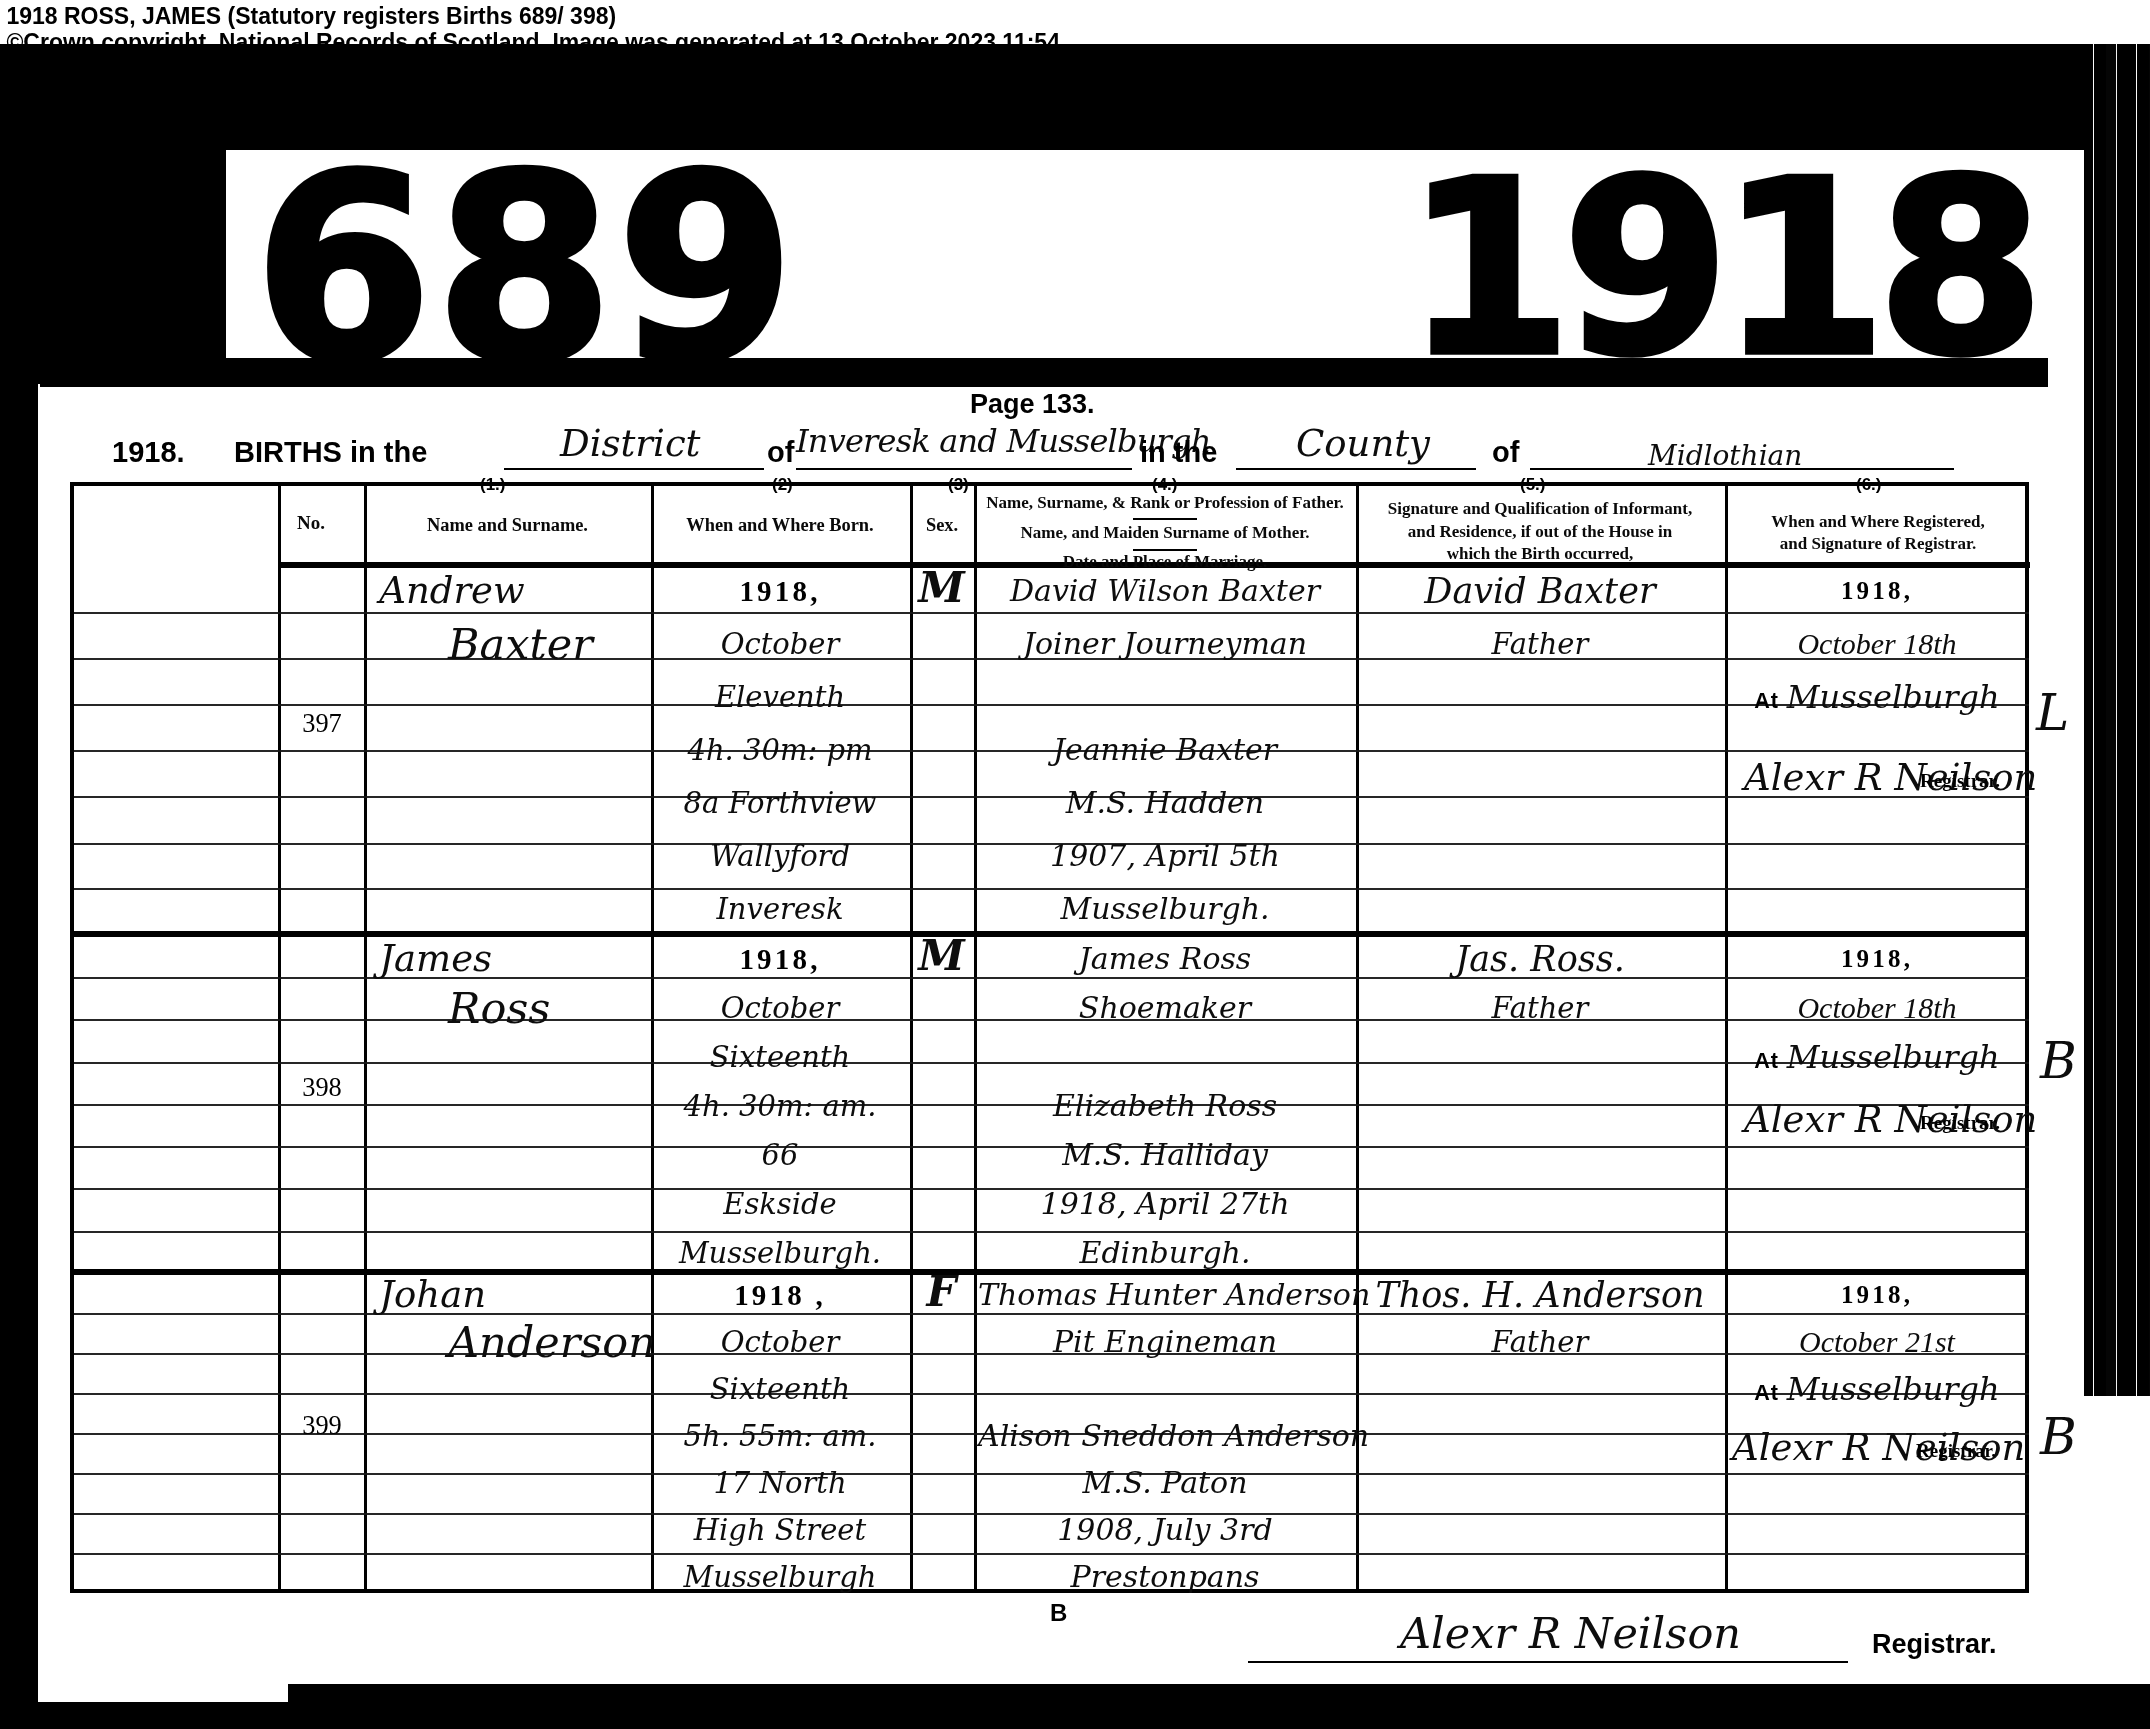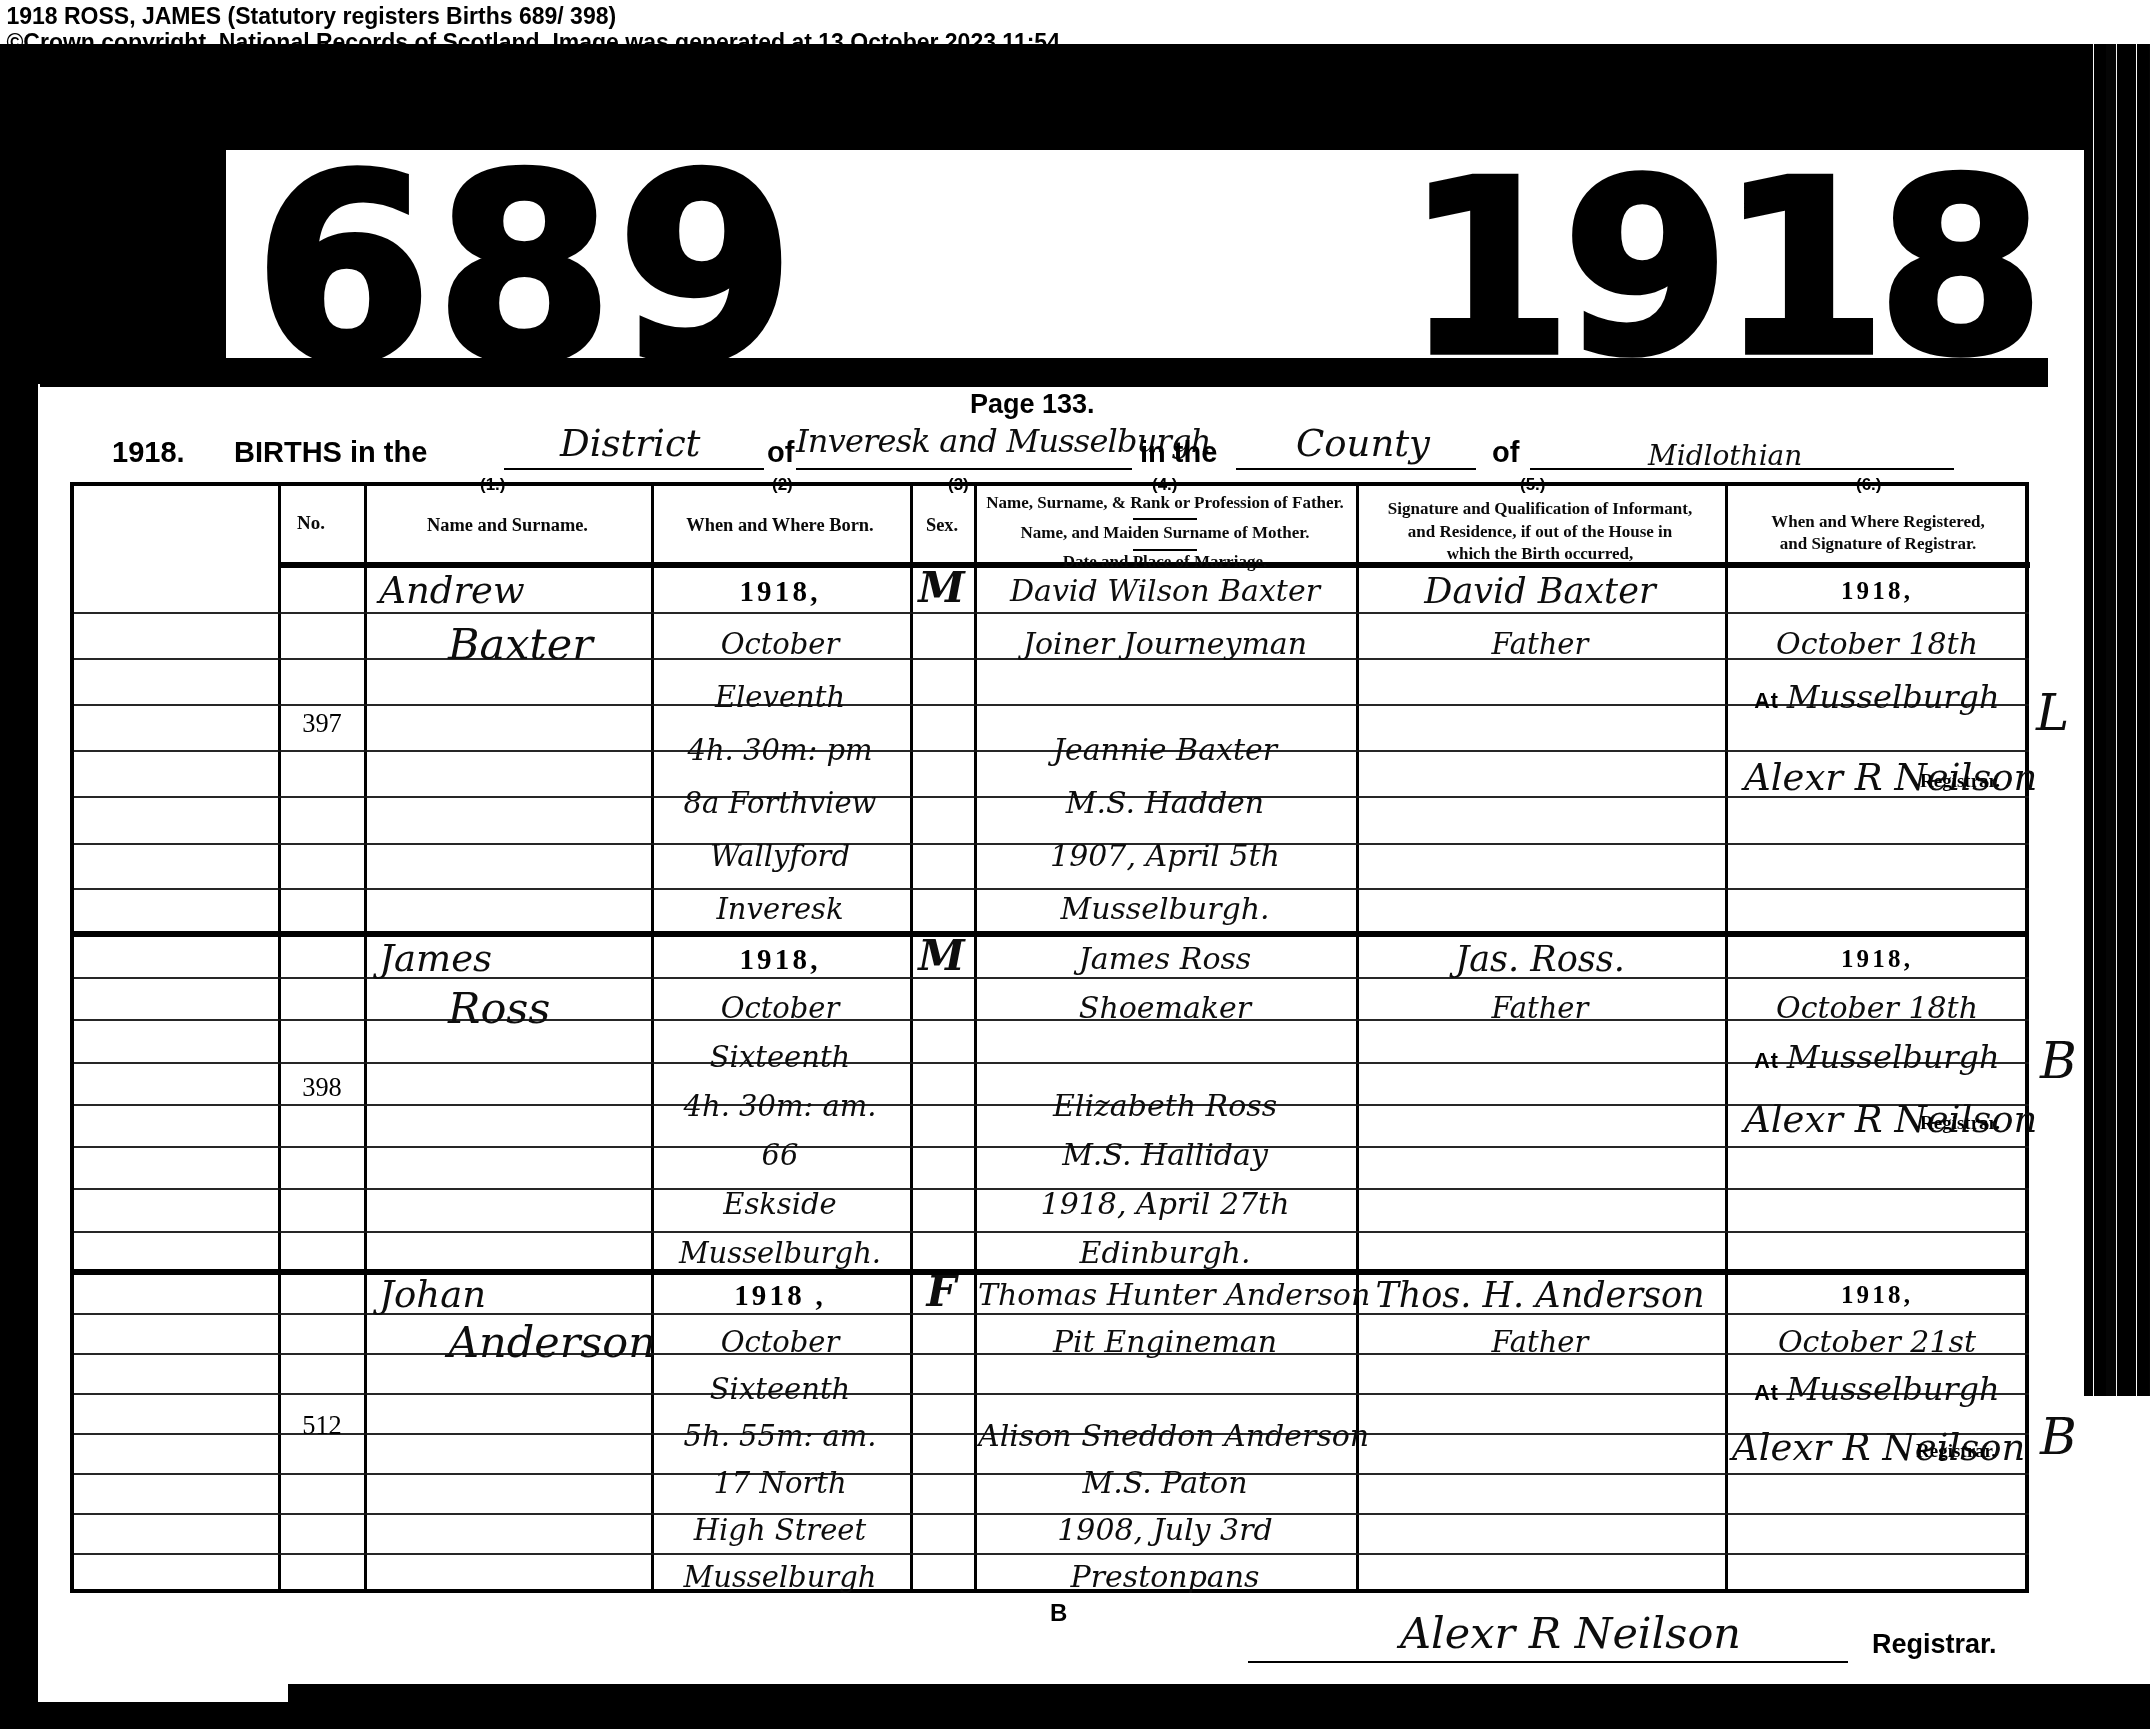--- a/index.html
+++ b/index.html
@@ -21,21 +21,21 @@
   .hdr{position:absolute;font-family:"Liberation Serif",serif;font-weight:bold;color:#0a0a0a;
        text-align:center;white-space:nowrap;}
   .cell{position:absolute;display:flex;flex-direction:column;gap:7px;}
   .ln{flex:0 0 auto;height:var(--s);line-height:var(--s);text-align:center;white-space:nowrap;overflow:visible;}
   .namecell .ln{text-align:left;padding-left:11.2px;font-size:37px;}
   .namecell .ln:nth-child(2){padding-left:80px;font-size:43px;}
   .borncell .ln{font-size:29px;}
   .parcell .ln{font-size:30px;}
   .infcell .ln:nth-child(1){font-size:35px;}
   .infcell .ln:nth-child(2){font-size:29px;}
-  .regcell .ln:nth-child(2){font-size:30px;}
+  .regcell .ln:nth-child(2){font-size:30px;font-family:Liberation Serif, serif;}
   .yr{font-family:"Liberation Serif",serif;font-style:normal;font-weight:bold;
       font-size:25px;letter-spacing:3.2px;}
   .at{font-weight:bold;font-size:21.6px;margin-right:8px;letter-spacing:0.8px;}
   .sexmark{font-size:42px;font-weight:bold;}
   .rowno{position:absolute;width:84px;text-align:center;font-size:26.4px;font-family:"Liberation Serif",serif;}
   .sig{position:absolute;font-size:37px;}
   .reglab{position:absolute;font-family:"Liberation Serif",serif;font-weight:bold;font-size:19px;}
   .marginmark{position:absolute;font-size:50px;}
   .rband{position:absolute;left:2084px;top:44px;width:66px;height:1352px;
          background:repeating-linear-gradient(90deg,#000 0 8.8px,#fbfbfb 8.8px 10.4px,#000 10.4px 21.6px,#050505 21.6px 32px,#f2f2f2 32px 33px,#000 33px 43px);}
@@ -209,21 +209,21 @@
   </div>
   <div class="cell regcell" style="left:1728px;top:938px;width:298px;--s:42px;">
     <span class="ln yr">1918,</span>
     <span class="ln script">October 18th</span>
     <span class="ln"><span class="at ser">At</span><span class="script" style="font-size:32px;">Musselburgh</span></span>
   </div>
   <div class="sig script" style="left:1744px;top:1098px;">Alexr R Neilson</div>
   <div class="reglab" style="left:1920px;top:1112px;">Registrar.</div>
   <div class="marginmark script" style="left:2040px;top:1032px;">B</div>
 
-  <div class="rowno" style="left:280px;top:1410px;">512</div>
+  <div class="rowno" style="left:280px;top:1410px;">399</div>
   <div class="cell namecell" style="left:368px;top:1275px;width:282px;--s:40px;">
     <span class="ln script">Johan</span>
     <span class="ln script">Anderson</span>
   </div>
   <div class="cell borncell" style="left:654px;top:1275px;width:252px;--s:40px;">
     <span class="ln yr">1918 ,</span>
     <span class="ln script">October</span>
     <span class="ln script">Sixteenth</span>
     <span class="ln script">5h. 55m: am.</span>
     <span class="ln script">17 North</span>

